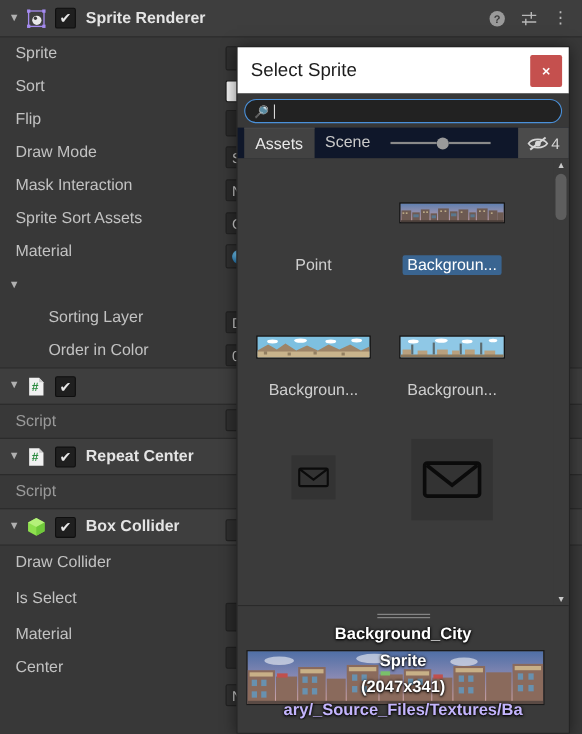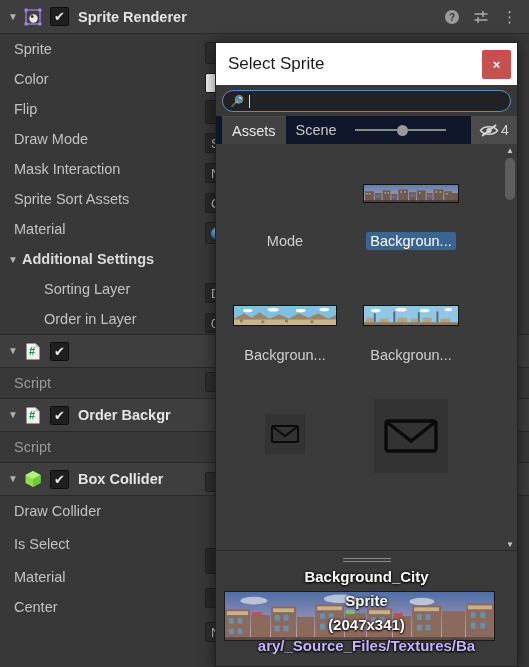--- a/index.html
+++ b/index.html
@@ -221,48 +221,47 @@
         </span>
         <span style="color:#b8b8b8;font-size:15px;line-height:1;letter-spacing:0;">⋮</span>
       </span>
     </div>
 
     <div>
       <div class="prop-row">
         <span class="prop-label">Sprite</span>
       </div>
       <div class="prop-row">
-        <span class="prop-label">Color</span>
+        <span class="prop-label">Sort</span>
       </div>
       <div class="prop-row">
         <span class="prop-label">Flip</span>
       </div>
       <div class="prop-row">
         <span class="prop-label">Draw Mode</span>
       </div>
       <div class="prop-row">
         <span class="prop-label">Mask Interaction</span>
       </div>
       <div class="prop-row">
         <span class="prop-label">Sprite Sort Assets</span>
       </div>
       <div class="prop-row">
         <span class="prop-label">Material</span>
       </div>
     </div>
 
     <div class="prop-row section">
       <span class="section-arrow">▼</span>
-      <span class="prop-label bold">Additional Settings</span>
     </div>
     <div class="prop-row indent">
       <span class="prop-label">Sorting Layer</span>
     </div>
     <div class="prop-row indent">
-      <span class="prop-label">Order in Layer</span>
+      <span class="prop-label">Order in Color</span>
     </div>
 
     <div class="comp-header">
       <span class="foldout">▼</span>
       <span class="comp-icon">
         <svg width="19" height="19" viewBox="0 0 19 19">
           <path d="M2.5 1.5 h9 l4 4 v12 h-13 z" fill="#f1f1f1"></path>
           <path d="M11.5 1.5 l4 4 h-4 z" fill="#c9c9c9"></path>
           <text x="8" y="13" font-size="11" font-weight="bold" font-family="Liberation Sans, sans-serif" fill="#2a8a3e" text-anchor="middle">#</text>
         </svg>
@@ -276,21 +275,21 @@
     <div class="comp-header">
       <span class="foldout">▼</span>
       <span class="comp-icon">
         <svg width="19" height="19" viewBox="0 0 19 19">
           <path d="M2.5 1.5 h9 l4 4 v12 h-13 z" fill="#f1f1f1"></path>
           <path d="M11.5 1.5 l4 4 h-4 z" fill="#c9c9c9"></path>
           <text x="8" y="13" font-size="11" font-weight="bold" font-family="Liberation Sans, sans-serif" fill="#2a8a3e" text-anchor="middle">#</text>
         </svg>
       </span>
       <span class="chk">✔</span>
-      <span class="comp-title">Order Backgr</span>
+      <span class="comp-title">Repeat Center</span>
     </div>
     <div class="prop-row">
       <span class="prop-label dim">Script</span>
     </div>
 
     <div class="comp-header">
       <span class="foldout">▼</span>
       <span class="comp-icon">
         <svg width="20" height="20" viewBox="0 0 20 20">
           <path d="M10 2 L17.5 6 L17.5 14 L10 18 L2.5 14 L2.5 6 Z" fill="#8ee04e"></path>
@@ -365,21 +364,21 @@
         </span>
         <span>4</span>
       </div>
     </div>
 
     <div class="grid-area">
       <div class="grid">
 
         <div class="cell" style="left:6px; top:10px;">
           <div class="thumb-slot"></div>
-          <div class="cell-label">Mode</div>
+          <div class="cell-label">Point</div>
         </div>
 
         <div class="cell" style="left:132px; top:10px;">
           <div class="thumb-slot">
             <svg class="strip w96" viewBox="0 0 96 19" preserveAspectRatio="none">
               <defs>
                   <linearGradient id="skyA" x1="0" y1="0" x2="0" y2="1">
                 <stop offset="0" stop-color="#5f7fb0"></stop>
                     <stop offset="1" stop-color="#c9a0a8"></stop>
               </linearGradient>

